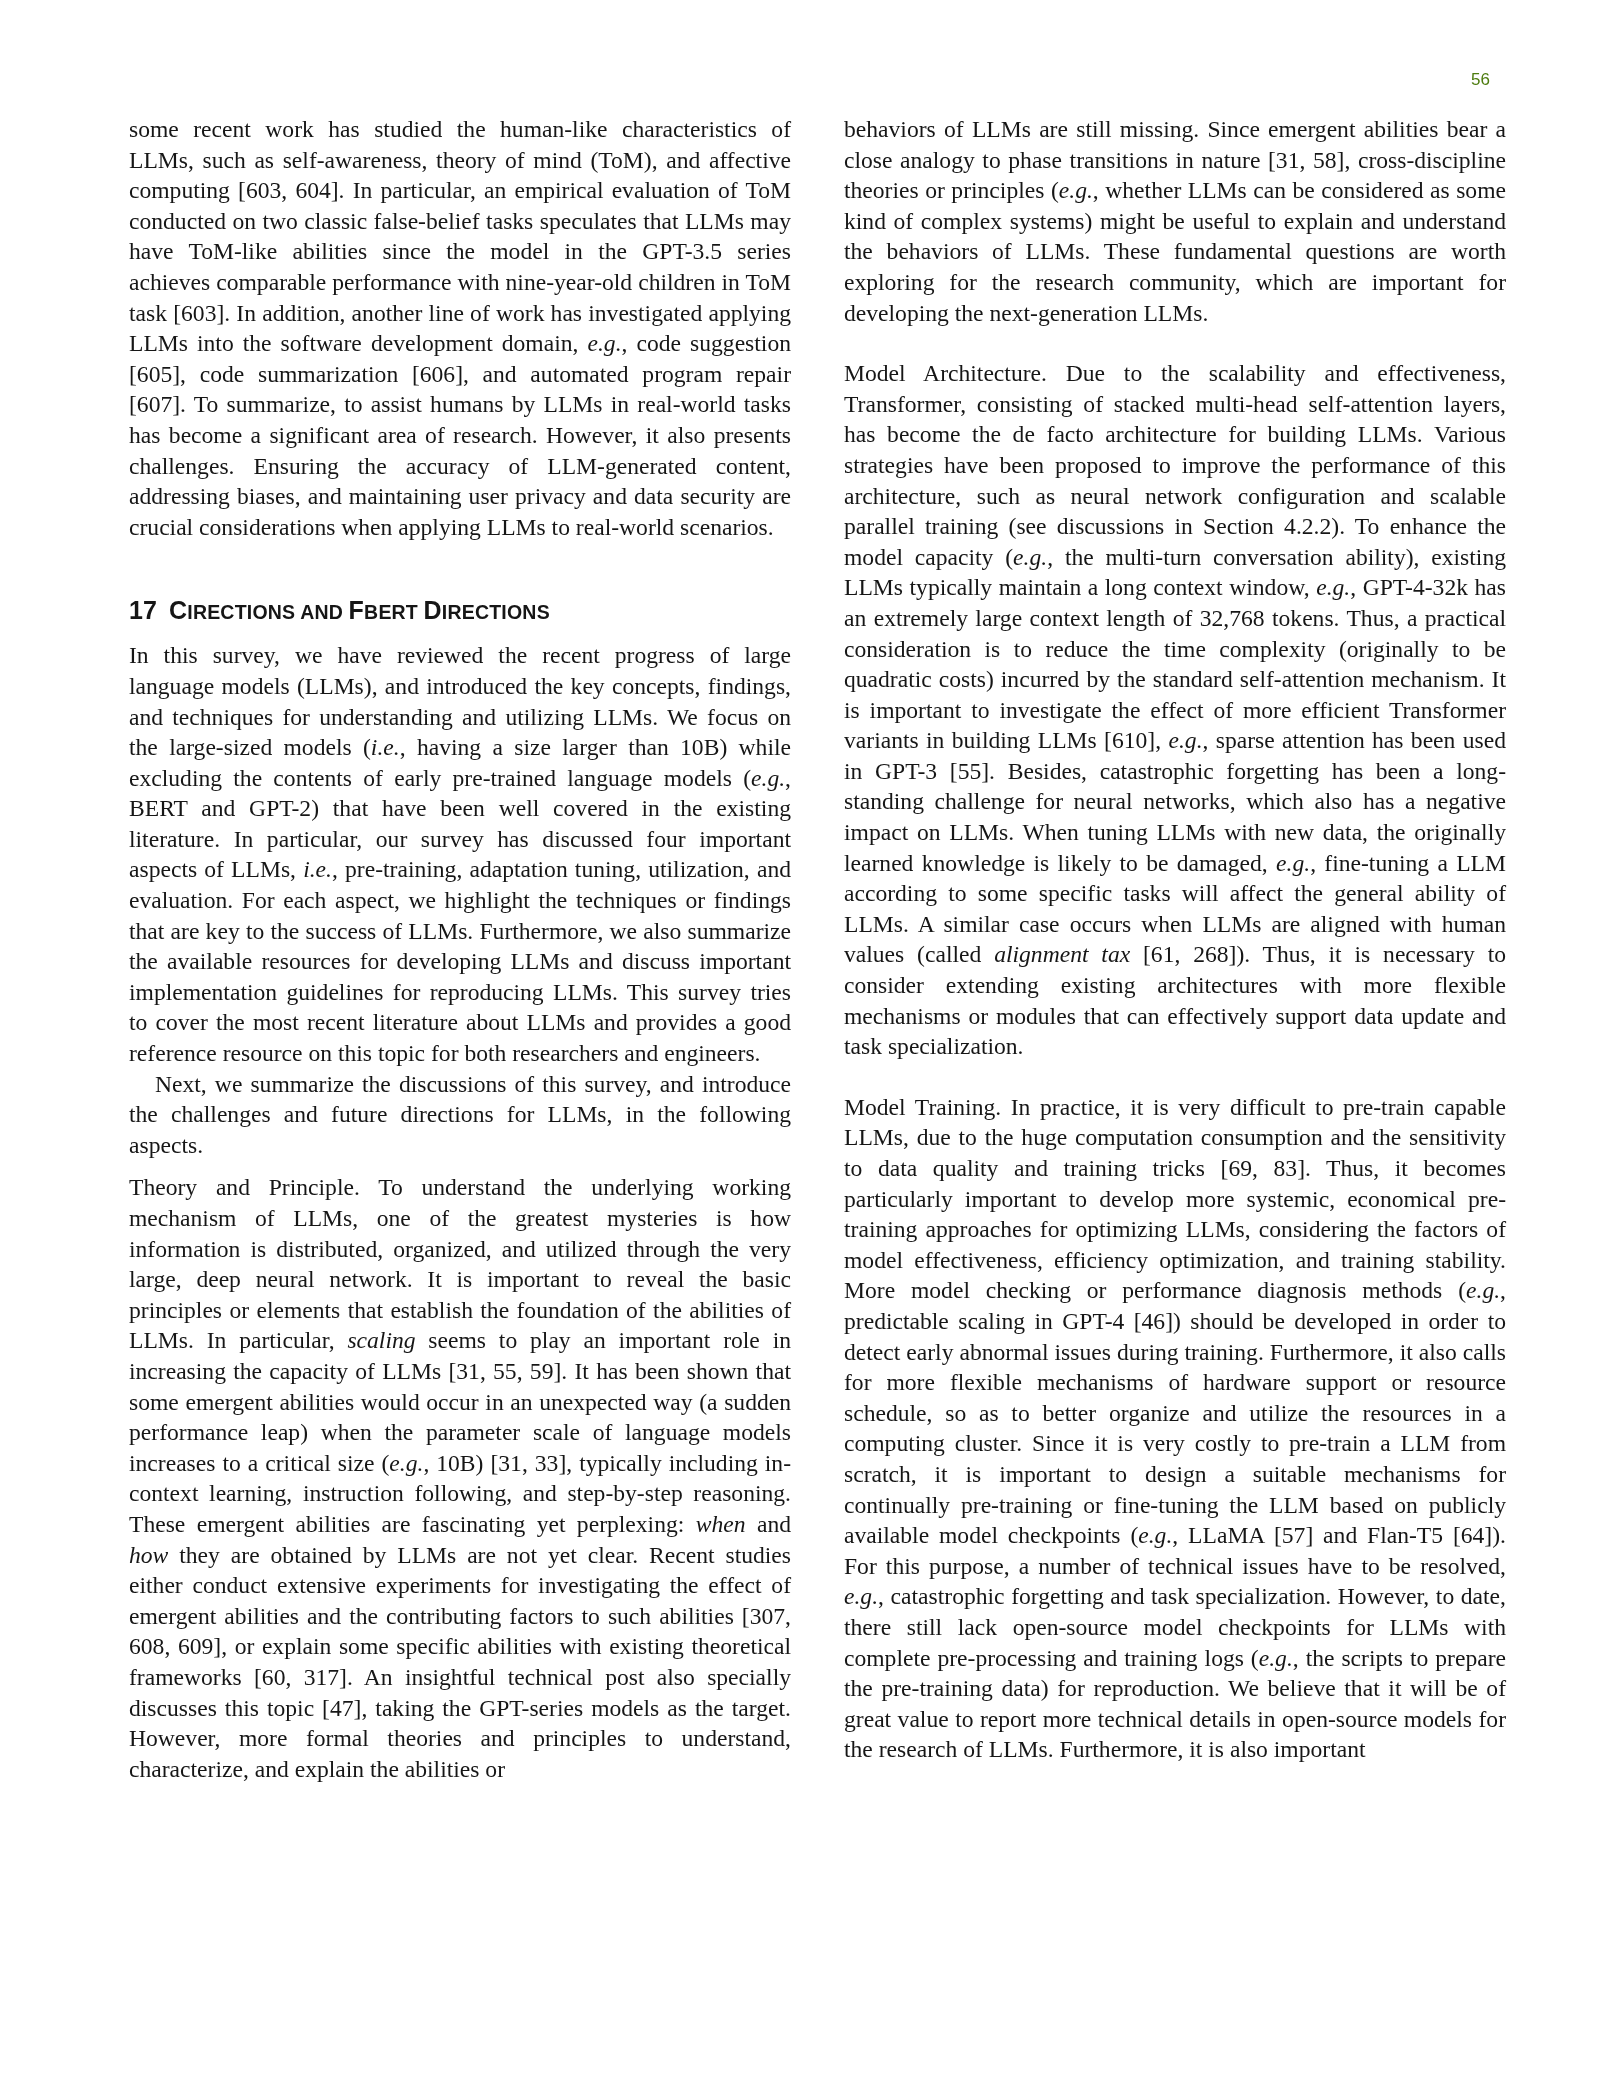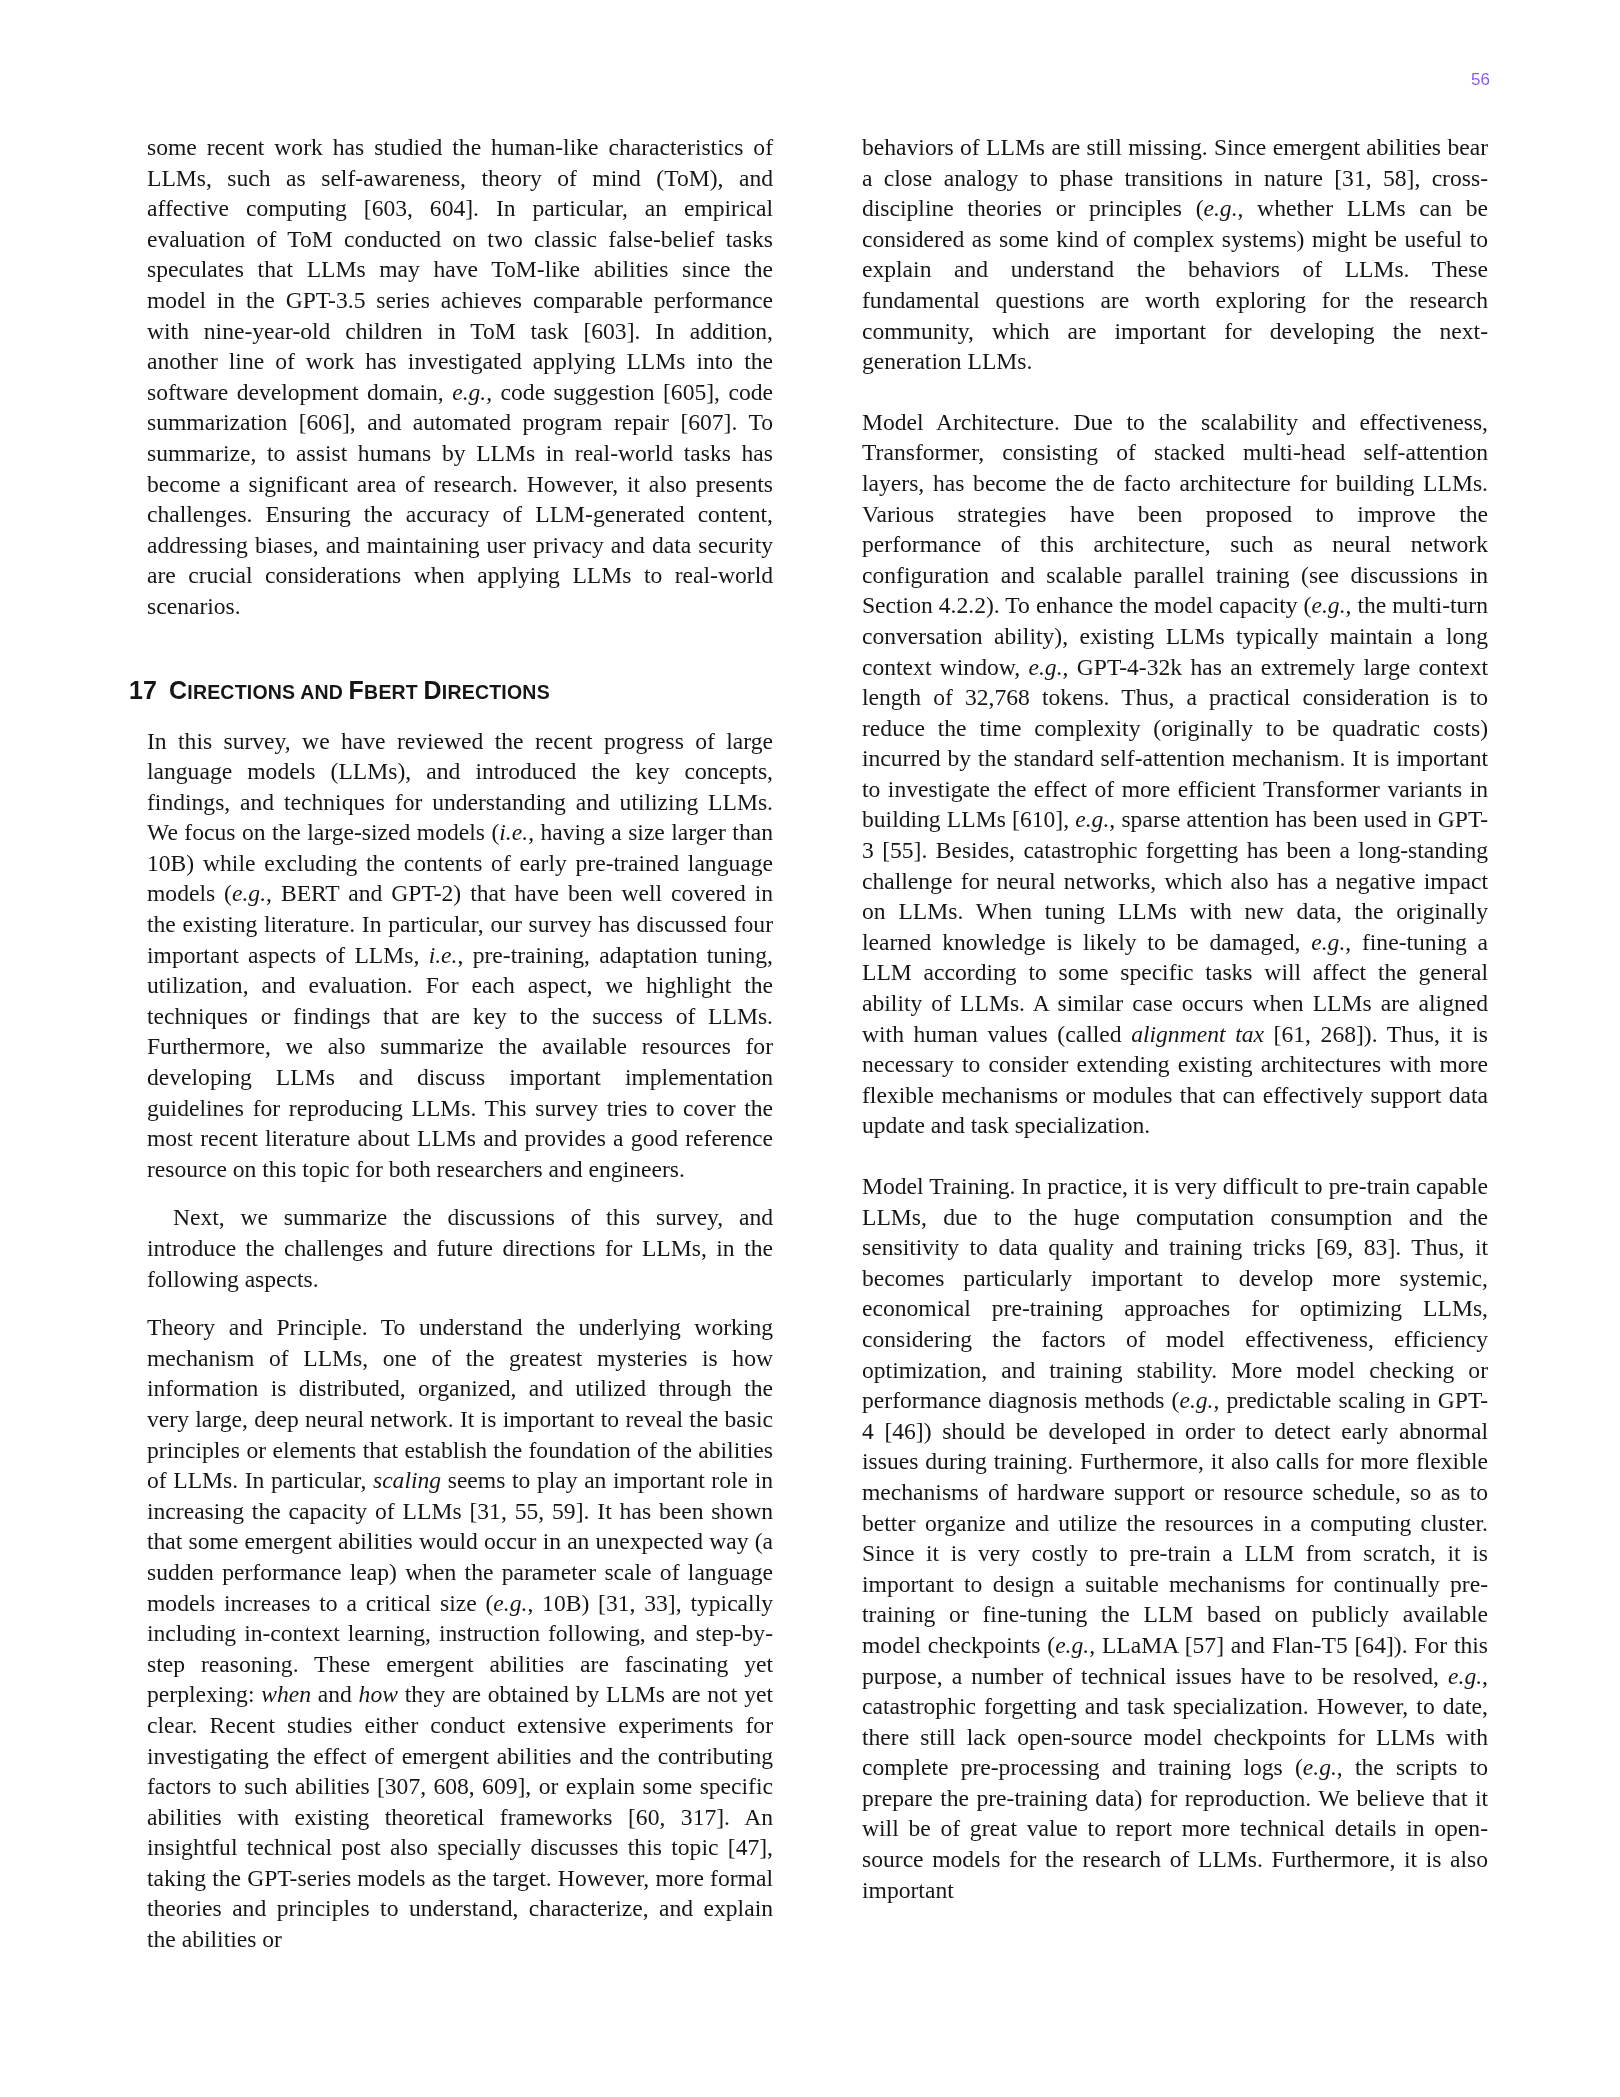--- a/index.html
+++ b/index.html
@@ -1,28 +1,28 @@
 <!DOCTYPE html>
 <html><head>
 <meta charset="utf-8">
 <style>
   html, body { margin: 0; padding: 0; background: #ffffff; }
   body { width: 1620px; height: 2097px; position: relative; overflow: hidden; color: #161616; }
   .page-number {
     position: absolute; top: 70px; left: 1460px; width: 30px; text-align: right;
-    font-family: "Liberation Sans", sans-serif; font-size: 17px; color: #8b5cf6;
+    font-family: "Liberation Sans", sans-serif; font-size: 17px; color: #4d7c0f;
   }
   .col {
     position: absolute; top: 114px; width: 662px;
     font-family: "Liberation Serif", serif; font-size: 23.6px; line-height: 30.6px;
     text-align: justify; hyphens: manual;
   }
   .col-left { left: 129px; }
   .col-right { left: 844px; }
-  p { margin: 18px; }
+  p { margin: 0; }
   .para-gap { margin-top: 30px; }
   .indent { text-indent: 26px; font-family: Liberation Serif, serif; }
   .section-heading {
     font-family: "Liberation Sans", sans-serif; font-weight: bold; font-size: 25px;
     margin: 52px 0 12px 0; line-height: 32px; letter-spacing: 0.2px; text-align: left;
   }
   .section-heading .num { display: inline-block; width: 40px; }
   .sc-big { font-size: 25px; }
   .sc-small { font-size: 19.5px; }
   .run-in { font-weight: normal; }

